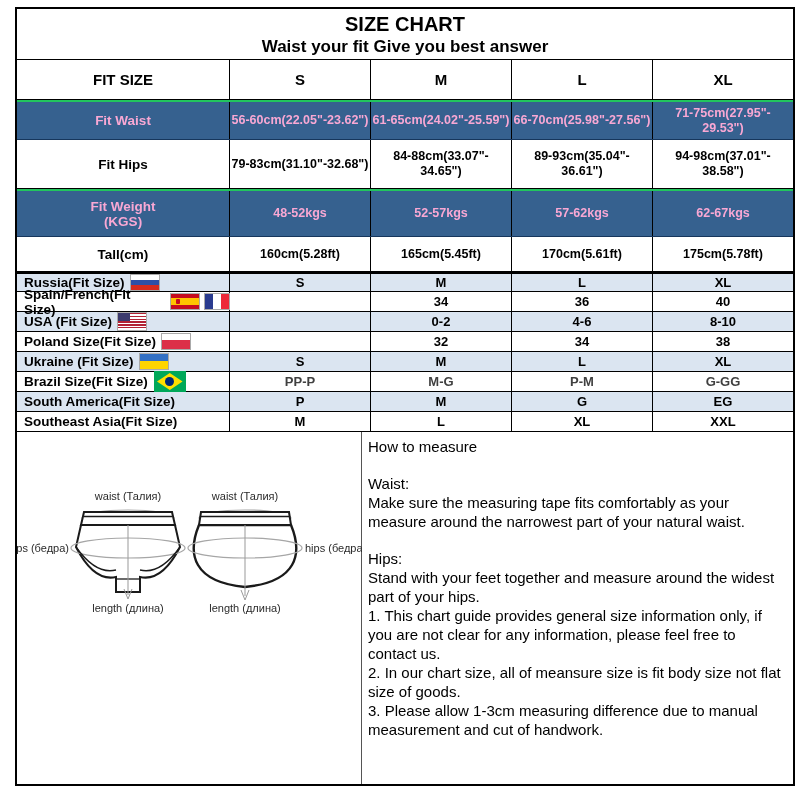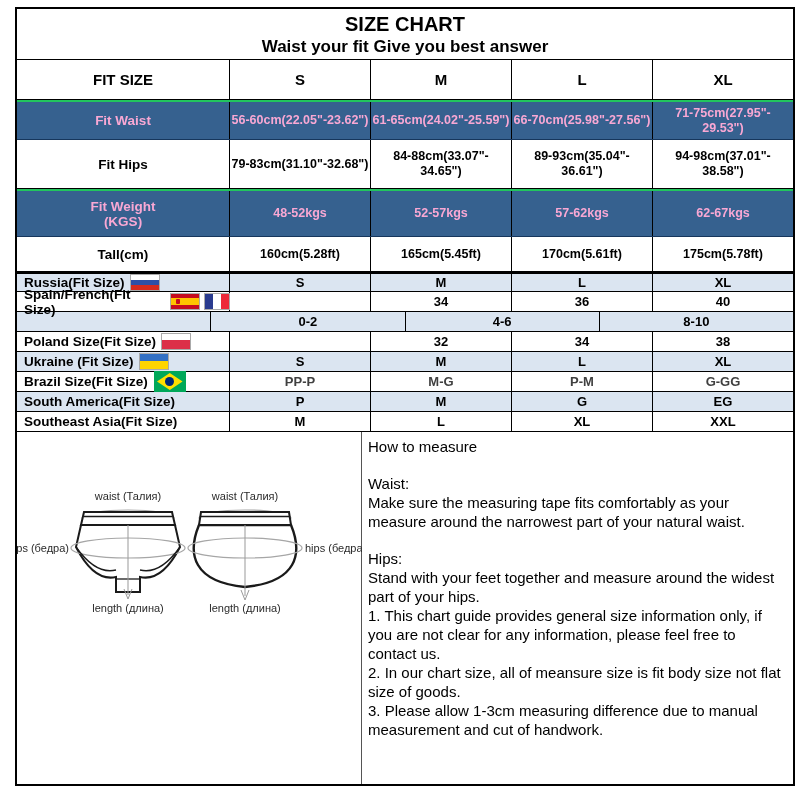--- a/index.html
+++ b/index.html
@@ -127,20 +127,24 @@
           <span>Spain/French(Fit Size)</span>
           <span class="flag flag-spain"></span>
           <span class="flag flag-france"></span>
         </div>
         <div class="tcell val-col"></div>
         <div class="tcell val-col">34</div>
         <div class="tcell val-col">36</div>
         <div class="tcell val-col">40</div>
       </div>
       <div class="trow c-row alt">
+        <div class="tcell label-col country-label">
+          <span>USA (Fit Size)</span>
+          <span class="flag flag-usa"></span>
+        </div>
         <div class="tcell val-col"></div>
         <div class="tcell val-col">0-2</div>
         <div class="tcell val-col">4-6</div>
         <div class="tcell val-col">8-10</div>
       </div>
       <div class="trow c-row ">
         <div class="tcell label-col country-label">
           <span>Poland Size(Fit Size)</span>
           <span class="flag flag-poland"></span>
         </div>

